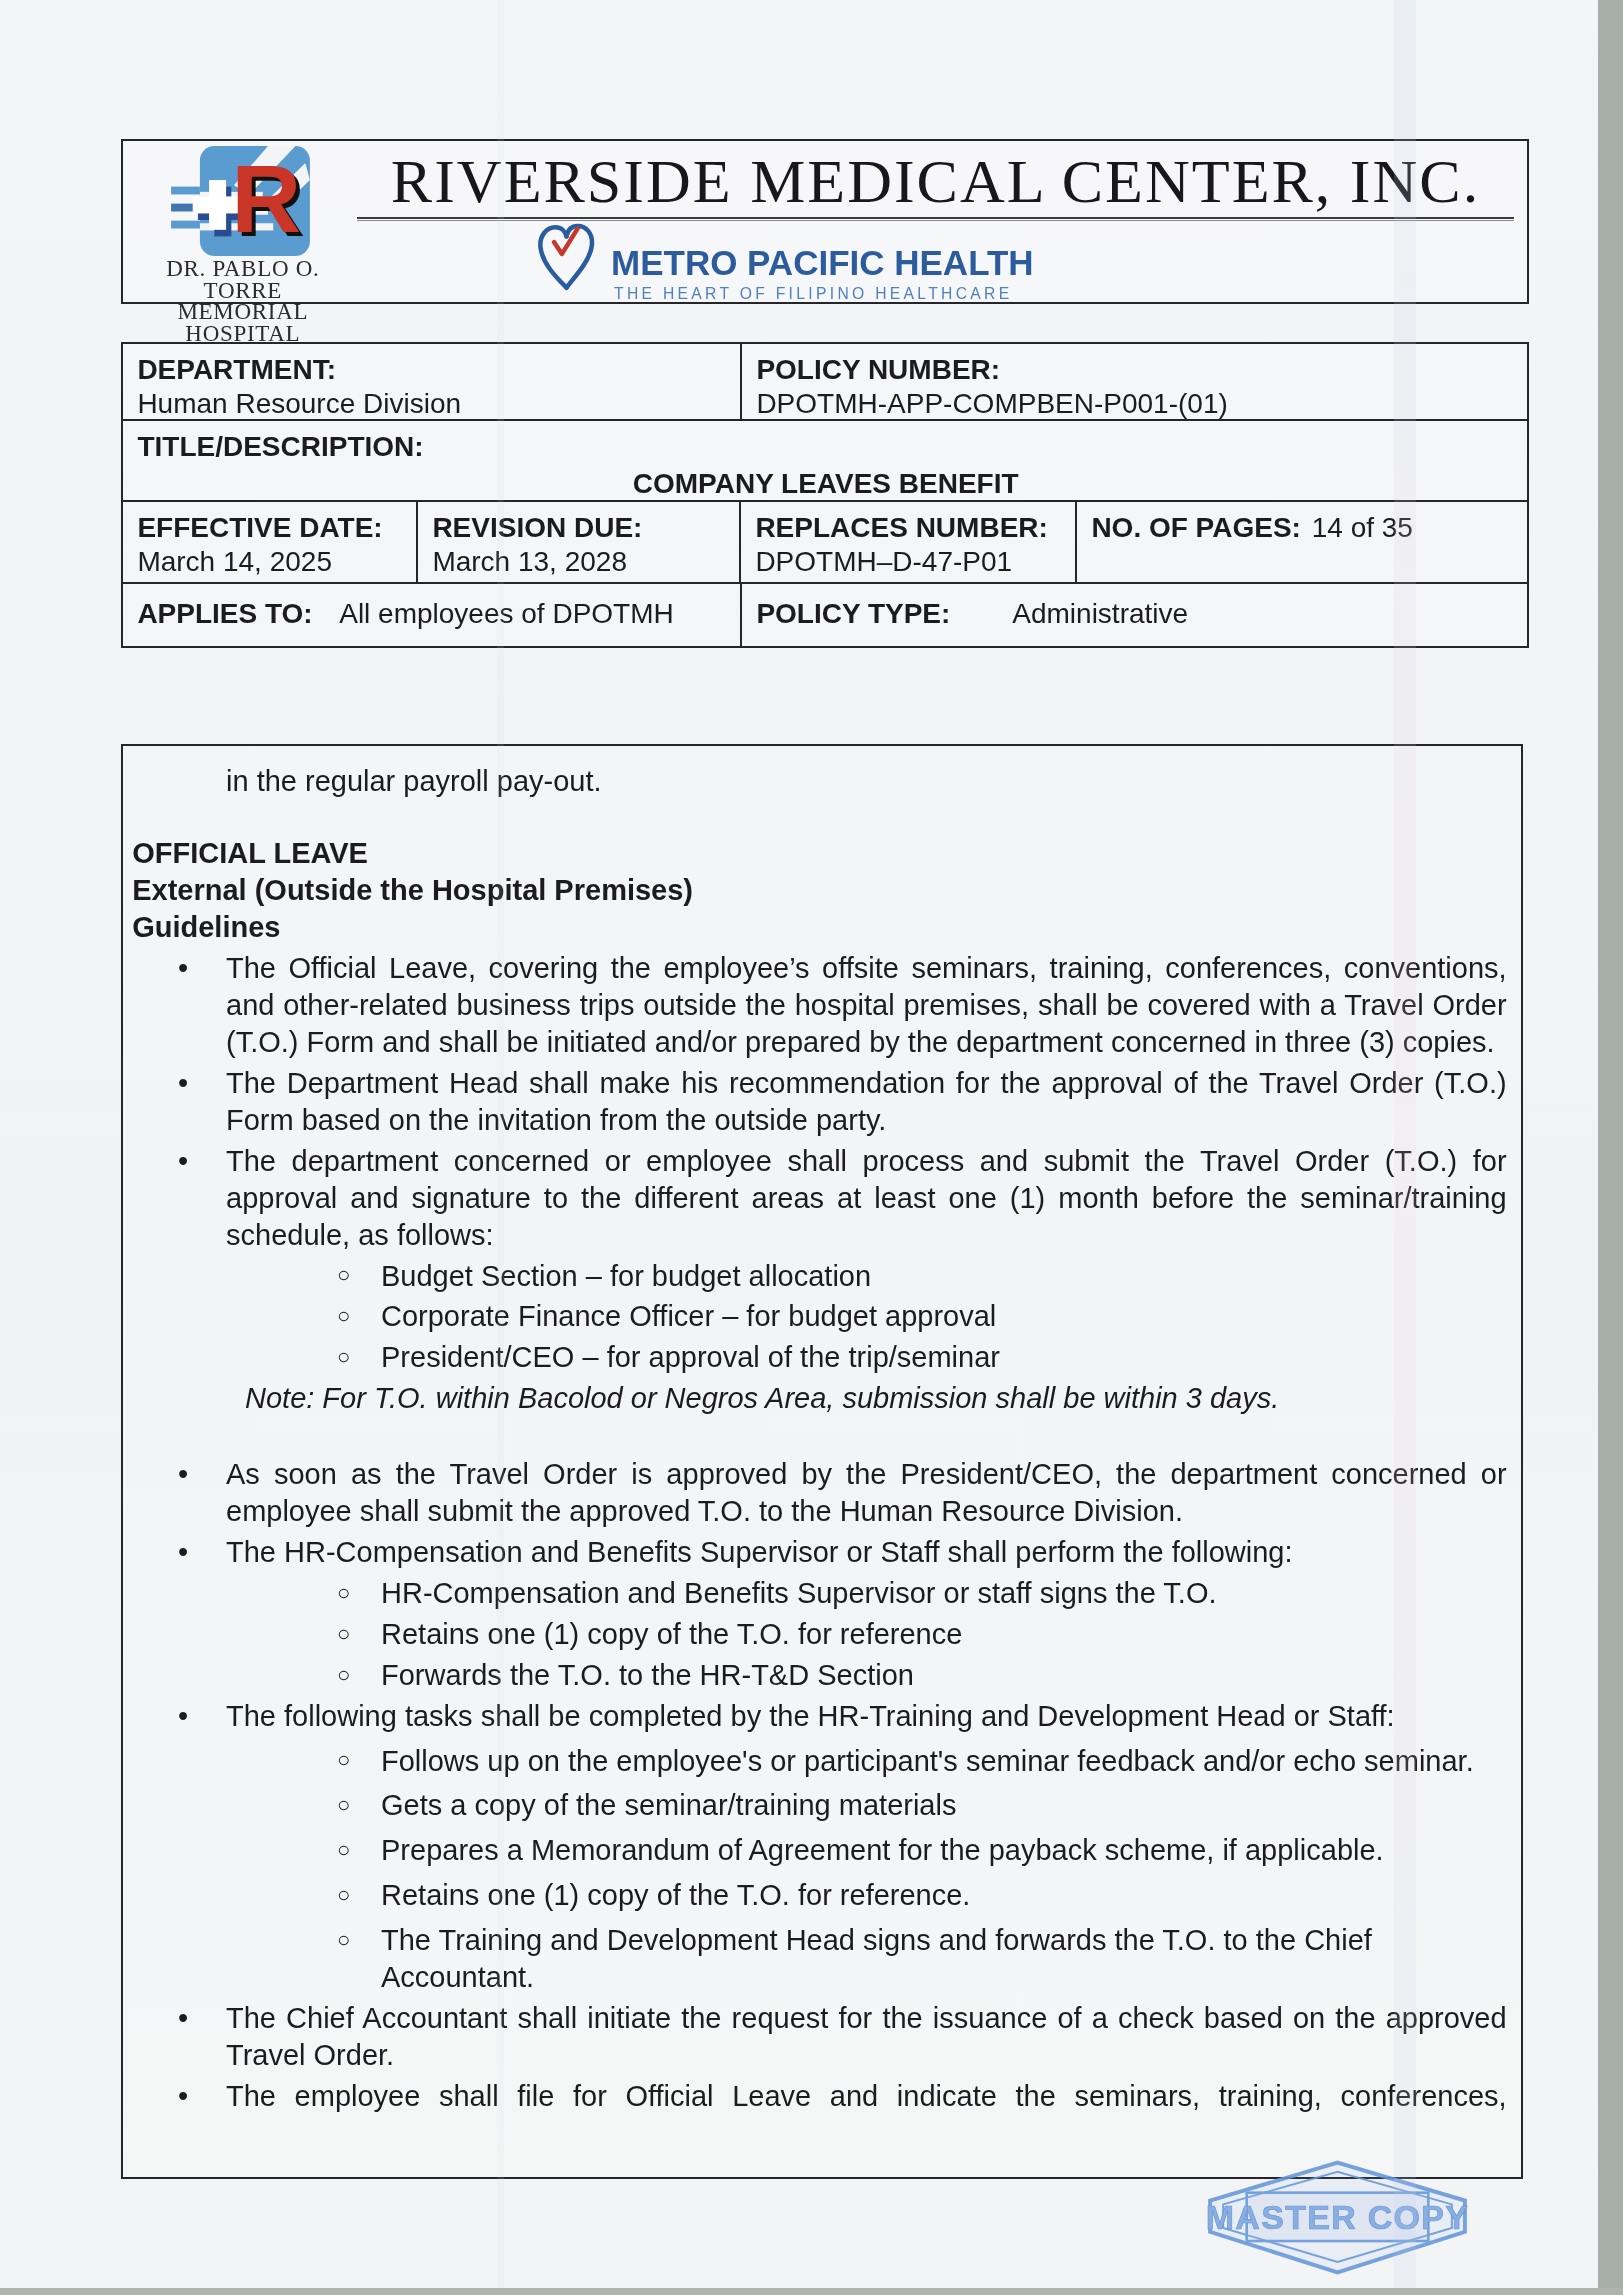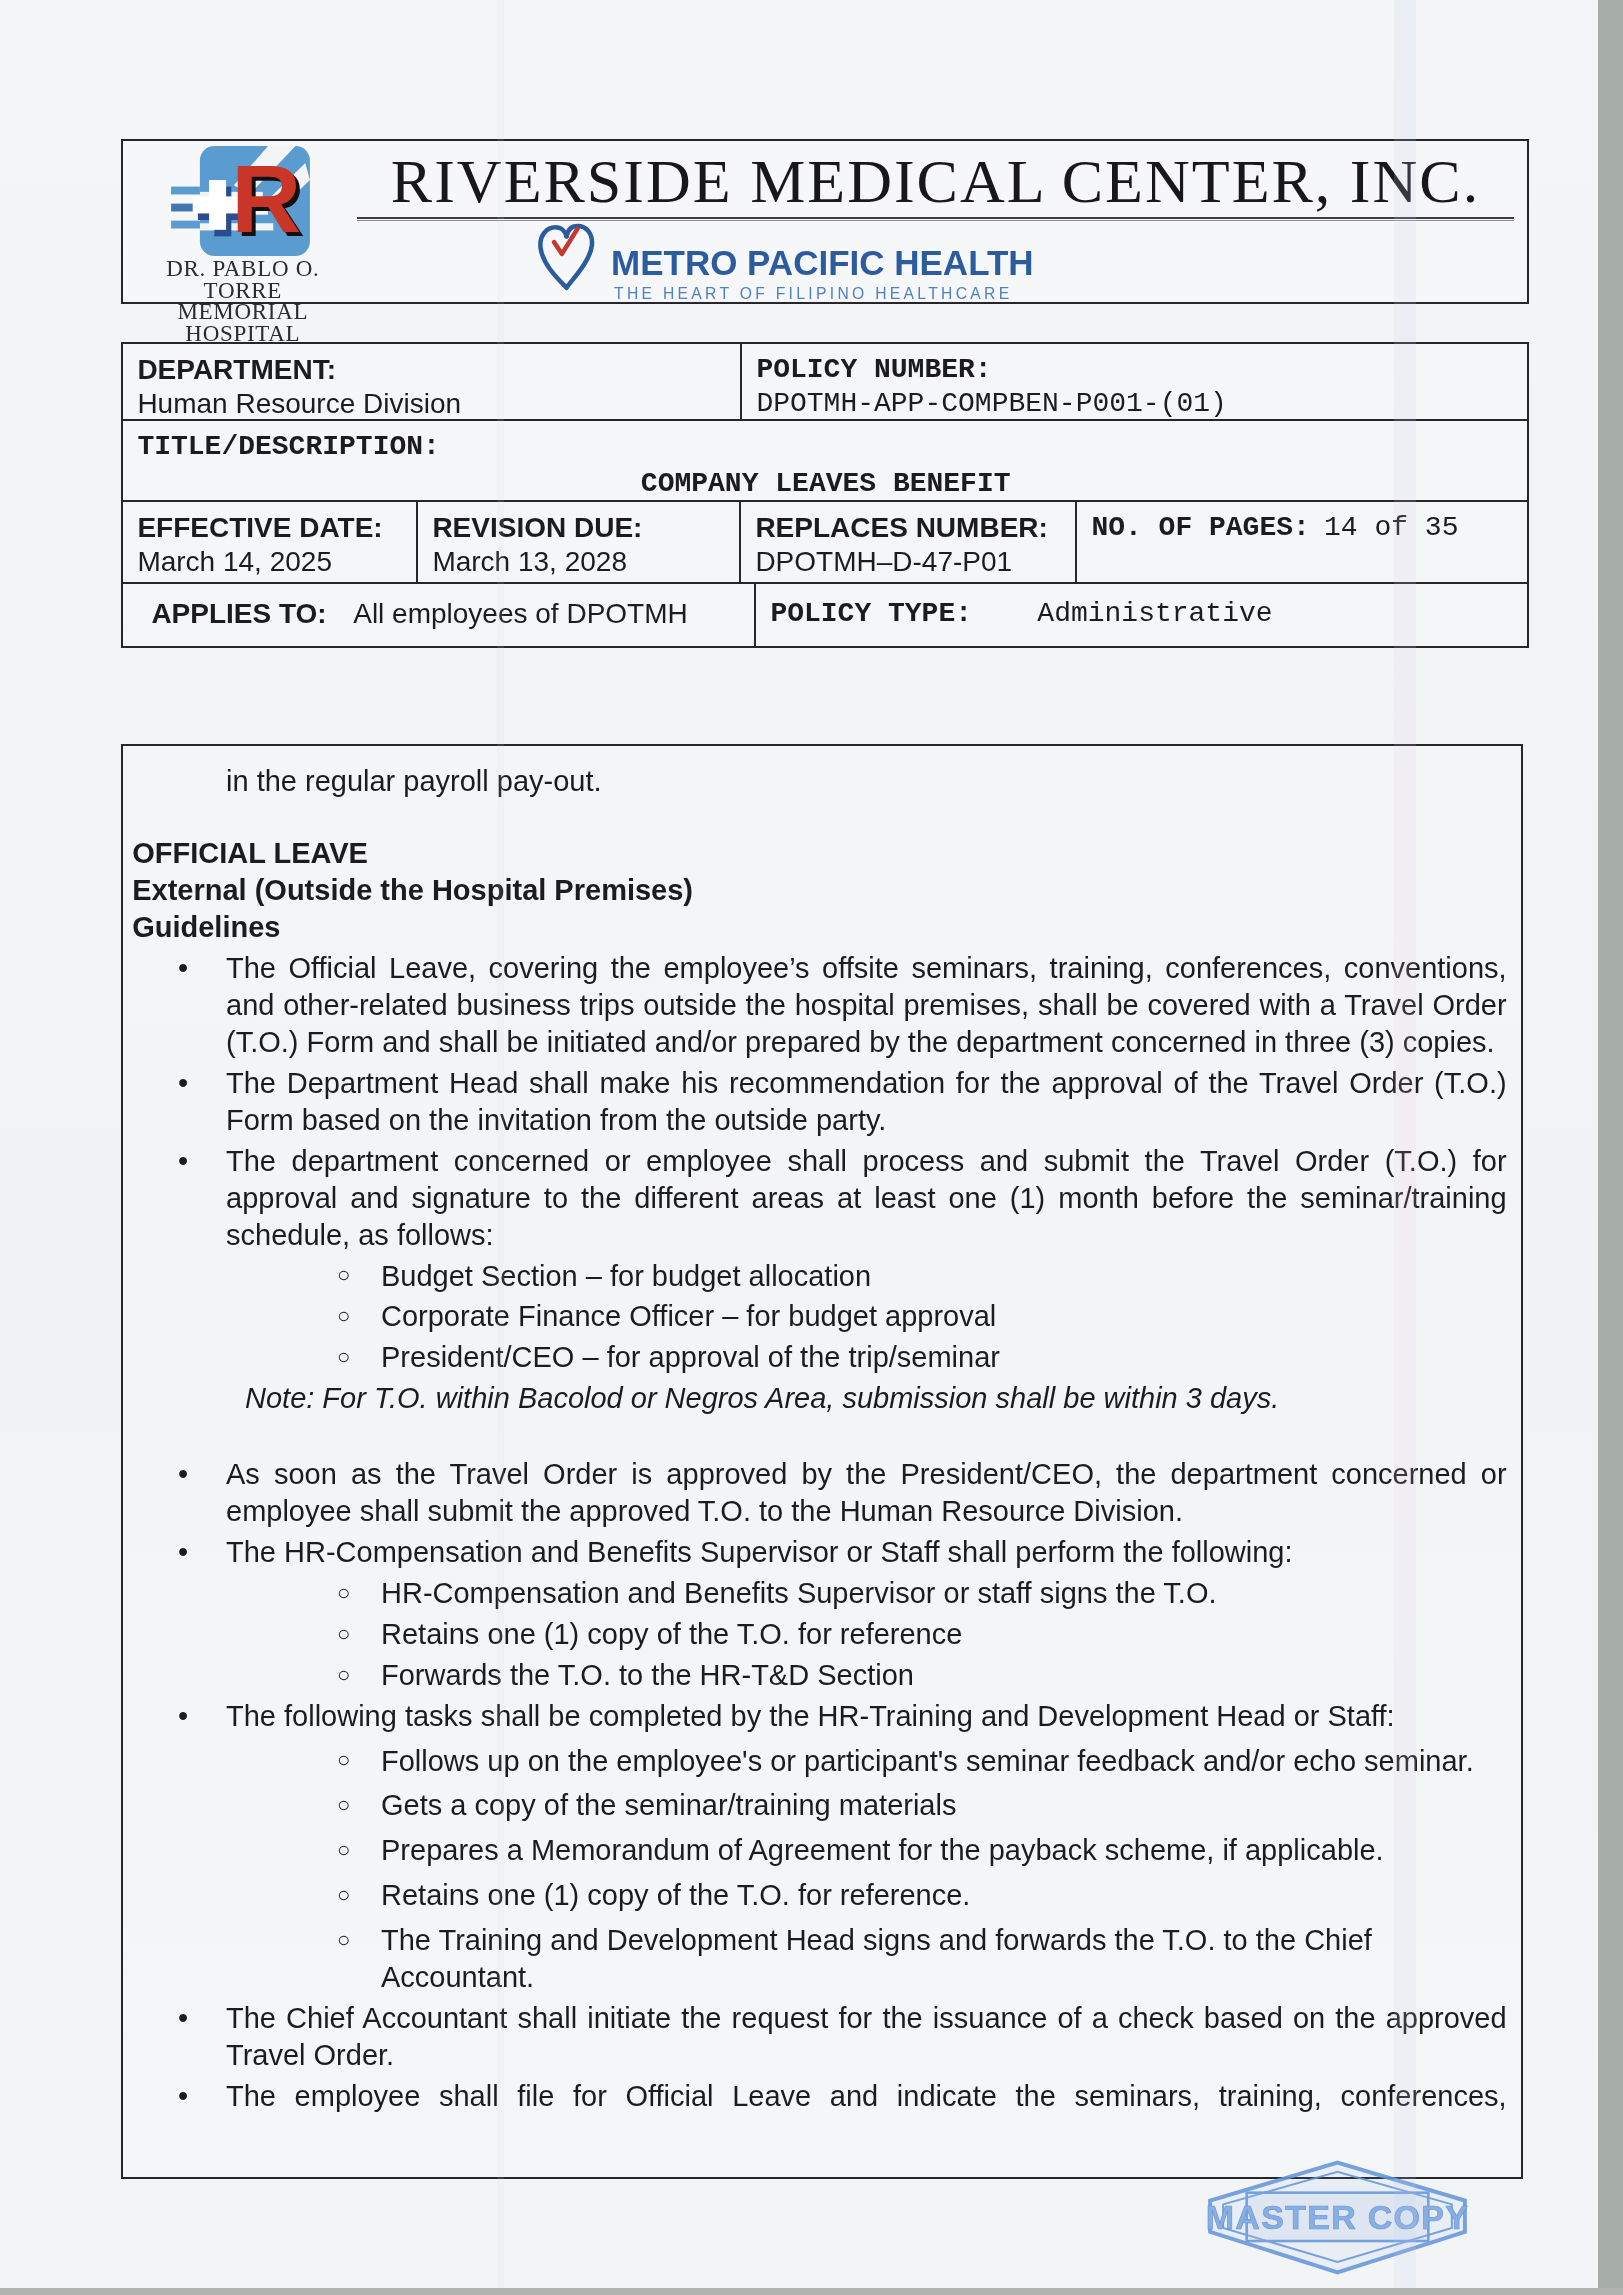--- a/index.html
+++ b/index.html
@@ -20,27 +20,27 @@
   .mph{position:absolute;left:411px;top:77px;height:81px;}
   .mph-heart{position:absolute;left:0;top:0;}
   .mph-name{position:absolute;left:77px;top:25px;font-size:35px;font-weight:bold;color:#2d5c9e;letter-spacing:0px;white-space:nowrap;}
   .mph-tagline{position:absolute;left:80px;top:67px;font-size:15.7px;color:#4e80c2;letter-spacing:3.3px;white-space:nowrap;}
 
   
   .info-table{position:absolute;left:121px;top:342px;width:1404px;border:2px solid #26262a;background:rgba(255,255,255,.2);}
   .t-row{position:relative;display:flex;border-bottom:2px solid #26262a;}
   .t-row:last-child{border-bottom:none;}
   .t-cell{box-sizing:border-box;padding:9.2px 13px 6.5px 14.4px;border-right:2px solid #26262a;}
-  .t-cell:last-child{border-right:none;font-family:Liberation Mono, monospace;}
+  .t-cell:last-child{border-right:none;}
   .lbl{font-weight:bold;font-size:28px;line-height:34px;}
   .val{font-size:28px;line-height:34px;}
   .row1{height:75px;}
   .row2{height:79px;display:block;}
   .row3{height:80px;}
-  .row4{height:62px;margin-left:14px;}
+  .row4{height:62px;}
   .c-dept{width:619px;}
   .c-policy{flex:1;}
   .c-eff{width:295px;}
   .c-rev{width:323px;}
   .c-rep{width:336px;}
   .c-pages{flex:1;}
   .c-applies{width:619px;}
   .c-type{flex:1;}
   .row2 .t-cell{border-right:none;height:100%;}
   .center-title{text-align:center;font-weight:bold;font-size:28px;margin-top:3.9px;}

